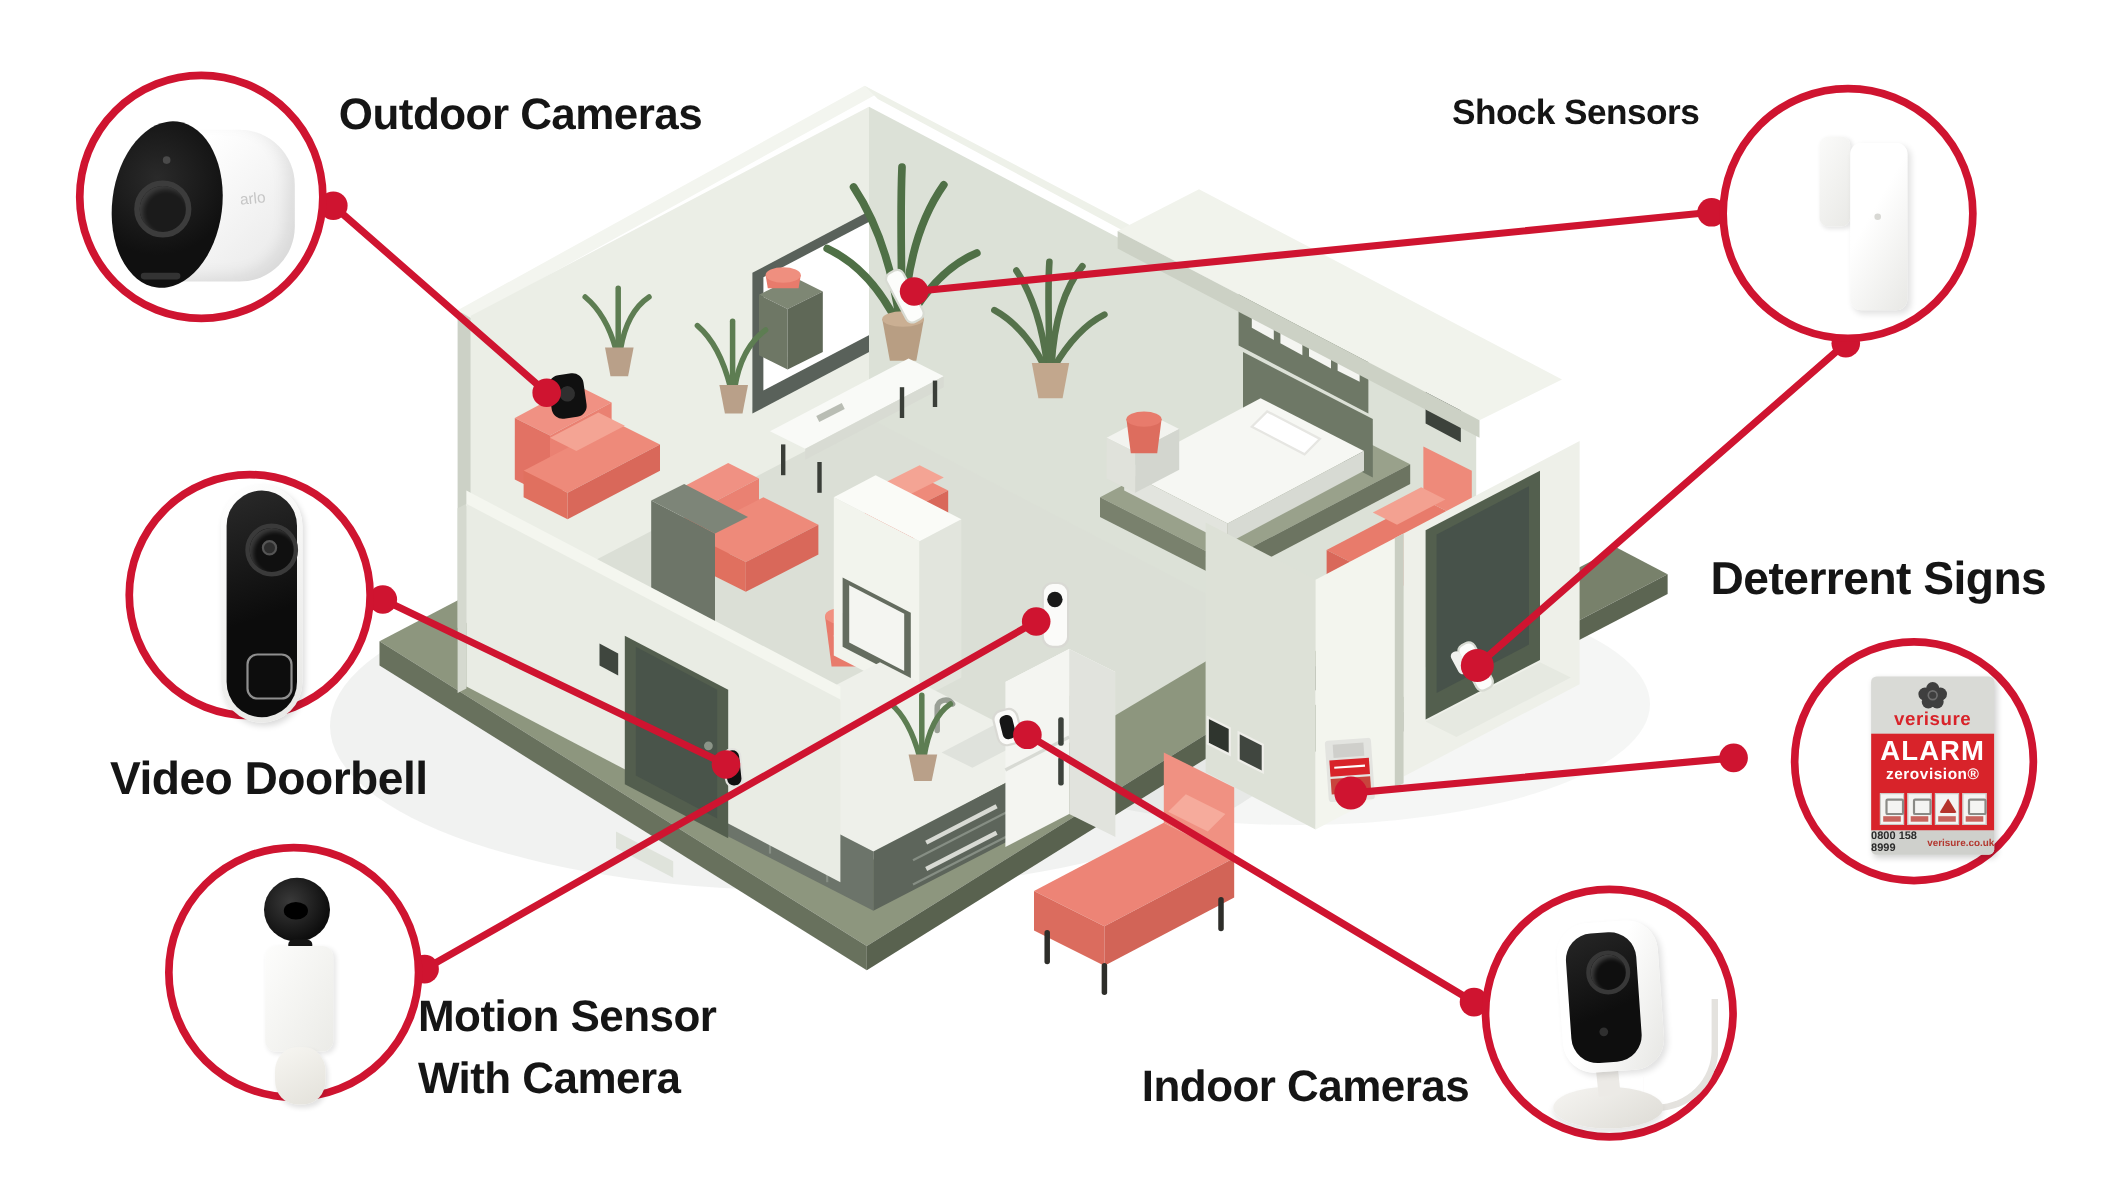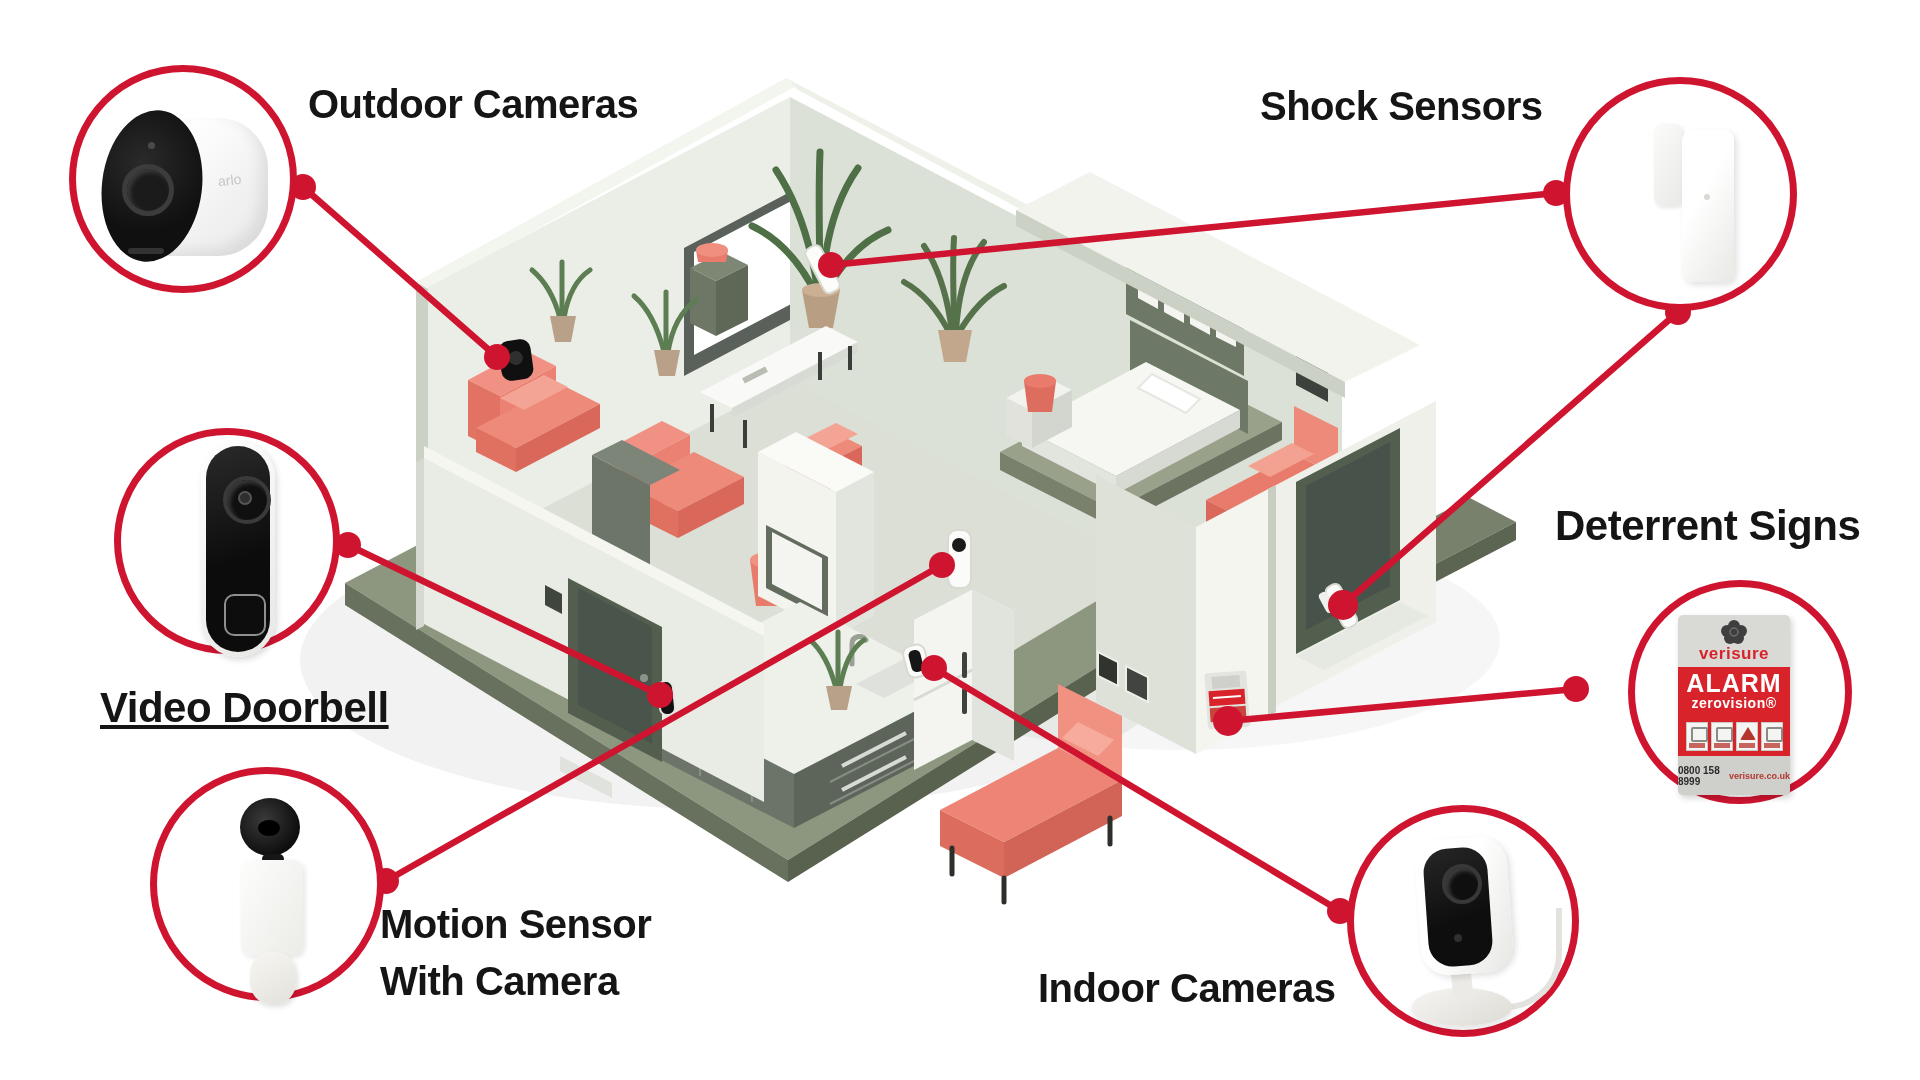--- a/index.html
+++ b/index.html
@@ -60,21 +60,21 @@
     background:linear-gradient(160deg,#262626,#0e0e0e 60%);transform:rotate(-4deg);}
   .ic-lens{position:absolute;left:88px;top:52px;width:32px;height:32px;border-radius:50%;
     background:#0f0f0f;border:4px solid #383838;box-shadow:inset 3px 3px 4px rgba(255,255,255,.2);}
   .ic-dot{position:absolute;left:100px;top:122px;width:8px;height:8px;border-radius:50%;background:#2f2f2f;}
   .ic-neck{position:absolute;left:98px;top:158px;width:20px;height:26px;background:#eceae6;transform:rotate(-6deg);}
   .ic-base{position:absolute;left:58px;top:176px;width:100px;height:38px;border-radius:50%;
     background:linear-gradient(150deg,#f6f5f2,#dddbd5);box-shadow:0 4px 6px rgba(0,0,0,.10);}
   .ic-cable{position:absolute;left:140px;top:96px;width:62px;height:96px;border:none;border-right:6px solid #e4e2de;border-bottom:6px solid #e4e2de;border-radius:0 0 56px 0;}
 
   
-  .sign{position:absolute;left:43px;top:28px;width:112px;height:180px;border-radius:5px;overflow:hidden;
+  .sign{position:absolute;left:66px;top:28px;width:112px;height:162px;border-radius:5px;overflow:hidden;
     background:#d9dad6;box-shadow:2px 3px 6px rgba(0,0,0,.18);display:flex;flex-direction:column;}
   .sign-top{height:52px;position:relative;text-align:center;}
   .sign-brand{position:absolute;left:0;right:0;top:29px;color:#d8232a;font-weight:700;font-size:17px;letter-spacing:.5px;}
   .sign-red{background:#d8232a;height:54px;color:#fff;text-align:center;padding-top:3px;box-sizing:border-box;}
   .sign-alarm{font-weight:700;font-size:25px;letter-spacing:1px;line-height:26px;}
   .sign-zero{font-size:14px;font-weight:700;letter-spacing:.5px;line-height:14px;}
   .sign-icons{height:34px;background:#d8232a;display:flex;justify-content:center;gap:3px;padding-top:1px;}
   .sign-icons .ib{width:22px;height:29px;background:#f4f4f2;border:1px solid #c9c9c5;box-sizing:border-box;position:relative;}
   .ib i{position:absolute;left:4px;top:4px;width:13px;height:11px;border:2px solid #8a8a86;border-radius:2px;}
   .ib.warn i{border:none;width:0;height:0;border-left:8px solid transparent;border-right:8px solid transparent;border-bottom:13px solid #b5342c;left:3px;}
@@ -473,22 +473,22 @@
         </div>
         <div class="sign-footer">
           <span class="sign-phone">0800 158 8999</span>
           <span class="sign-site">verisure.co.uk</span>
         </div>
       </div>
     </div>
   </div>
 
   <div class="lbl" style="left:308px;top:82px;font-size:40px;">Outdoor Cameras</div>
-  <div class="lbl" style="left:1260px;top:84px;font-size:40px;">Shock Sensors</div>
-  <div class="lbl" style="left:100px;top:684px;font-size:42px;text-decoration:underline;">Video Doorbell</div>
+  <div class="lbl" style="left:1320px;top:84px;font-size:32px;">Shock Sensors</div>
+  <div class="lbl" style="left:100px;top:684px;font-size:42px;">Video Doorbell</div>
   <div class="lbl" style="left:380px;top:896px;width:312px;text-align:left;font-size:40px;line-height:57px;">
     <div>Motion Sensor</div>
     <div>With Camera</div>
   </div>
   <div class="lbl" style="left:1555px;top:502px;font-size:42px;">Deterrent Signs</div>
   <div class="lbl" style="left:1038px;top:966px;font-size:40px;">Indoor Cameras</div>
 
 </div>
 
 </body></html>

